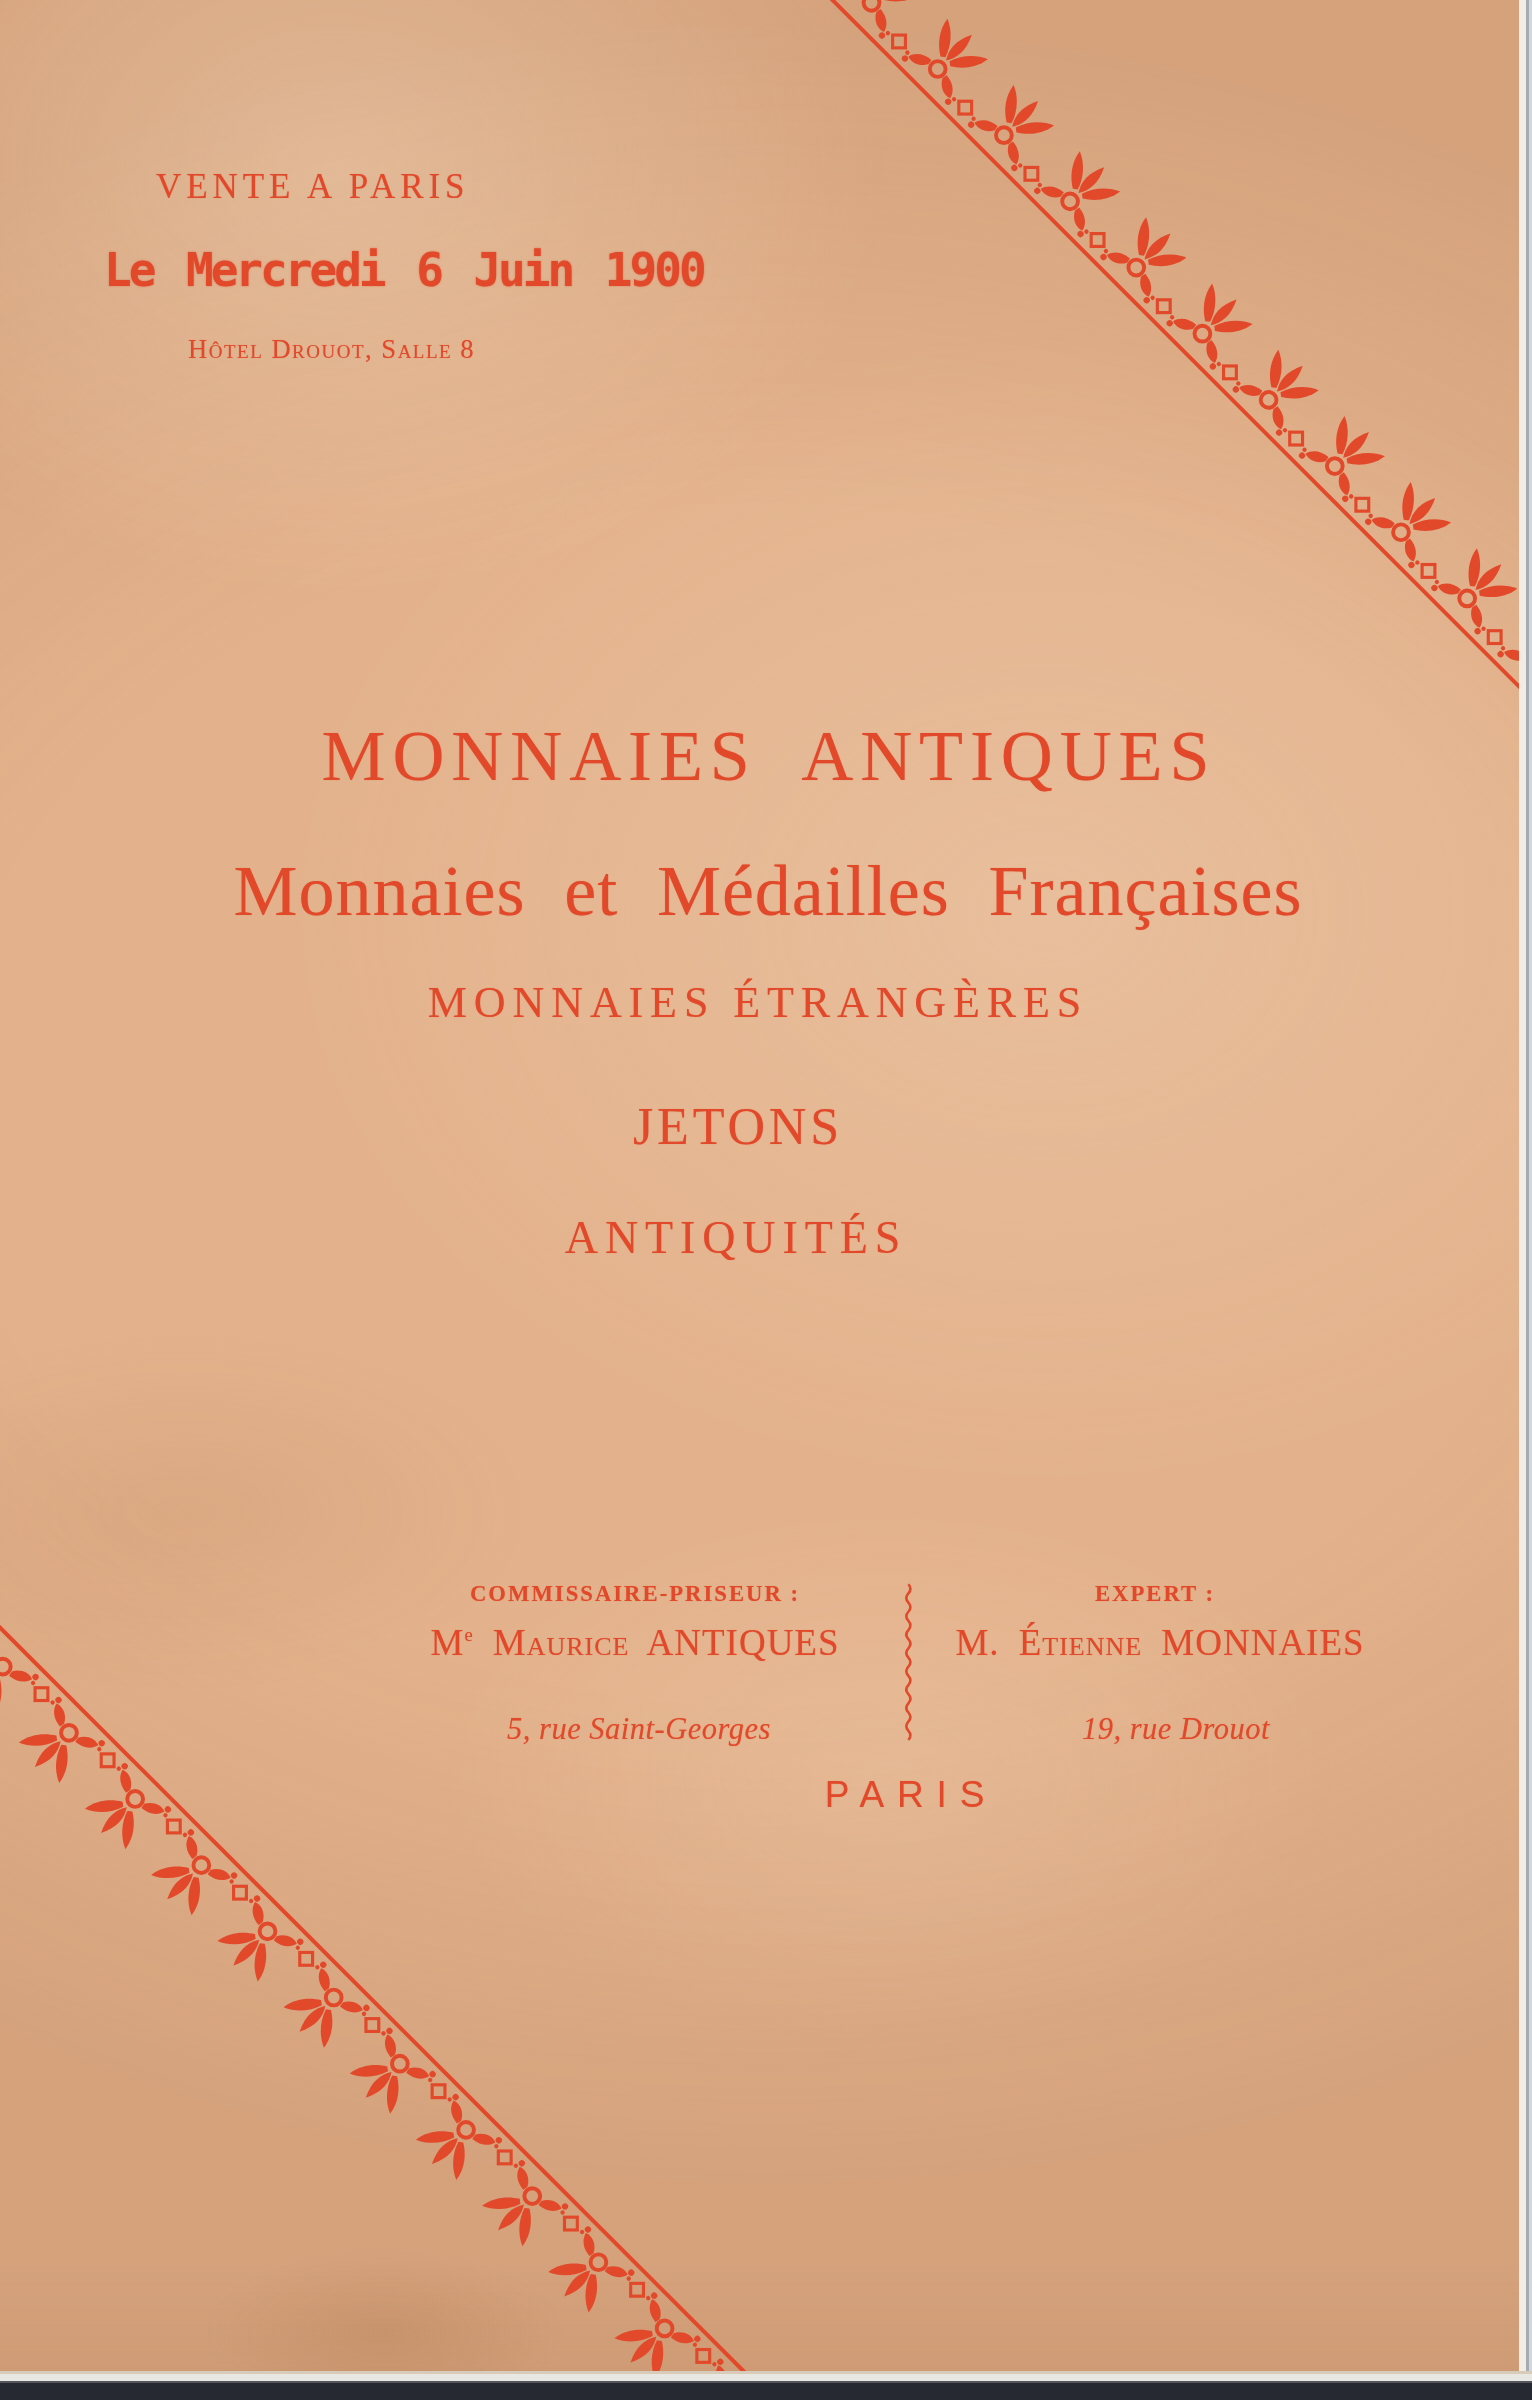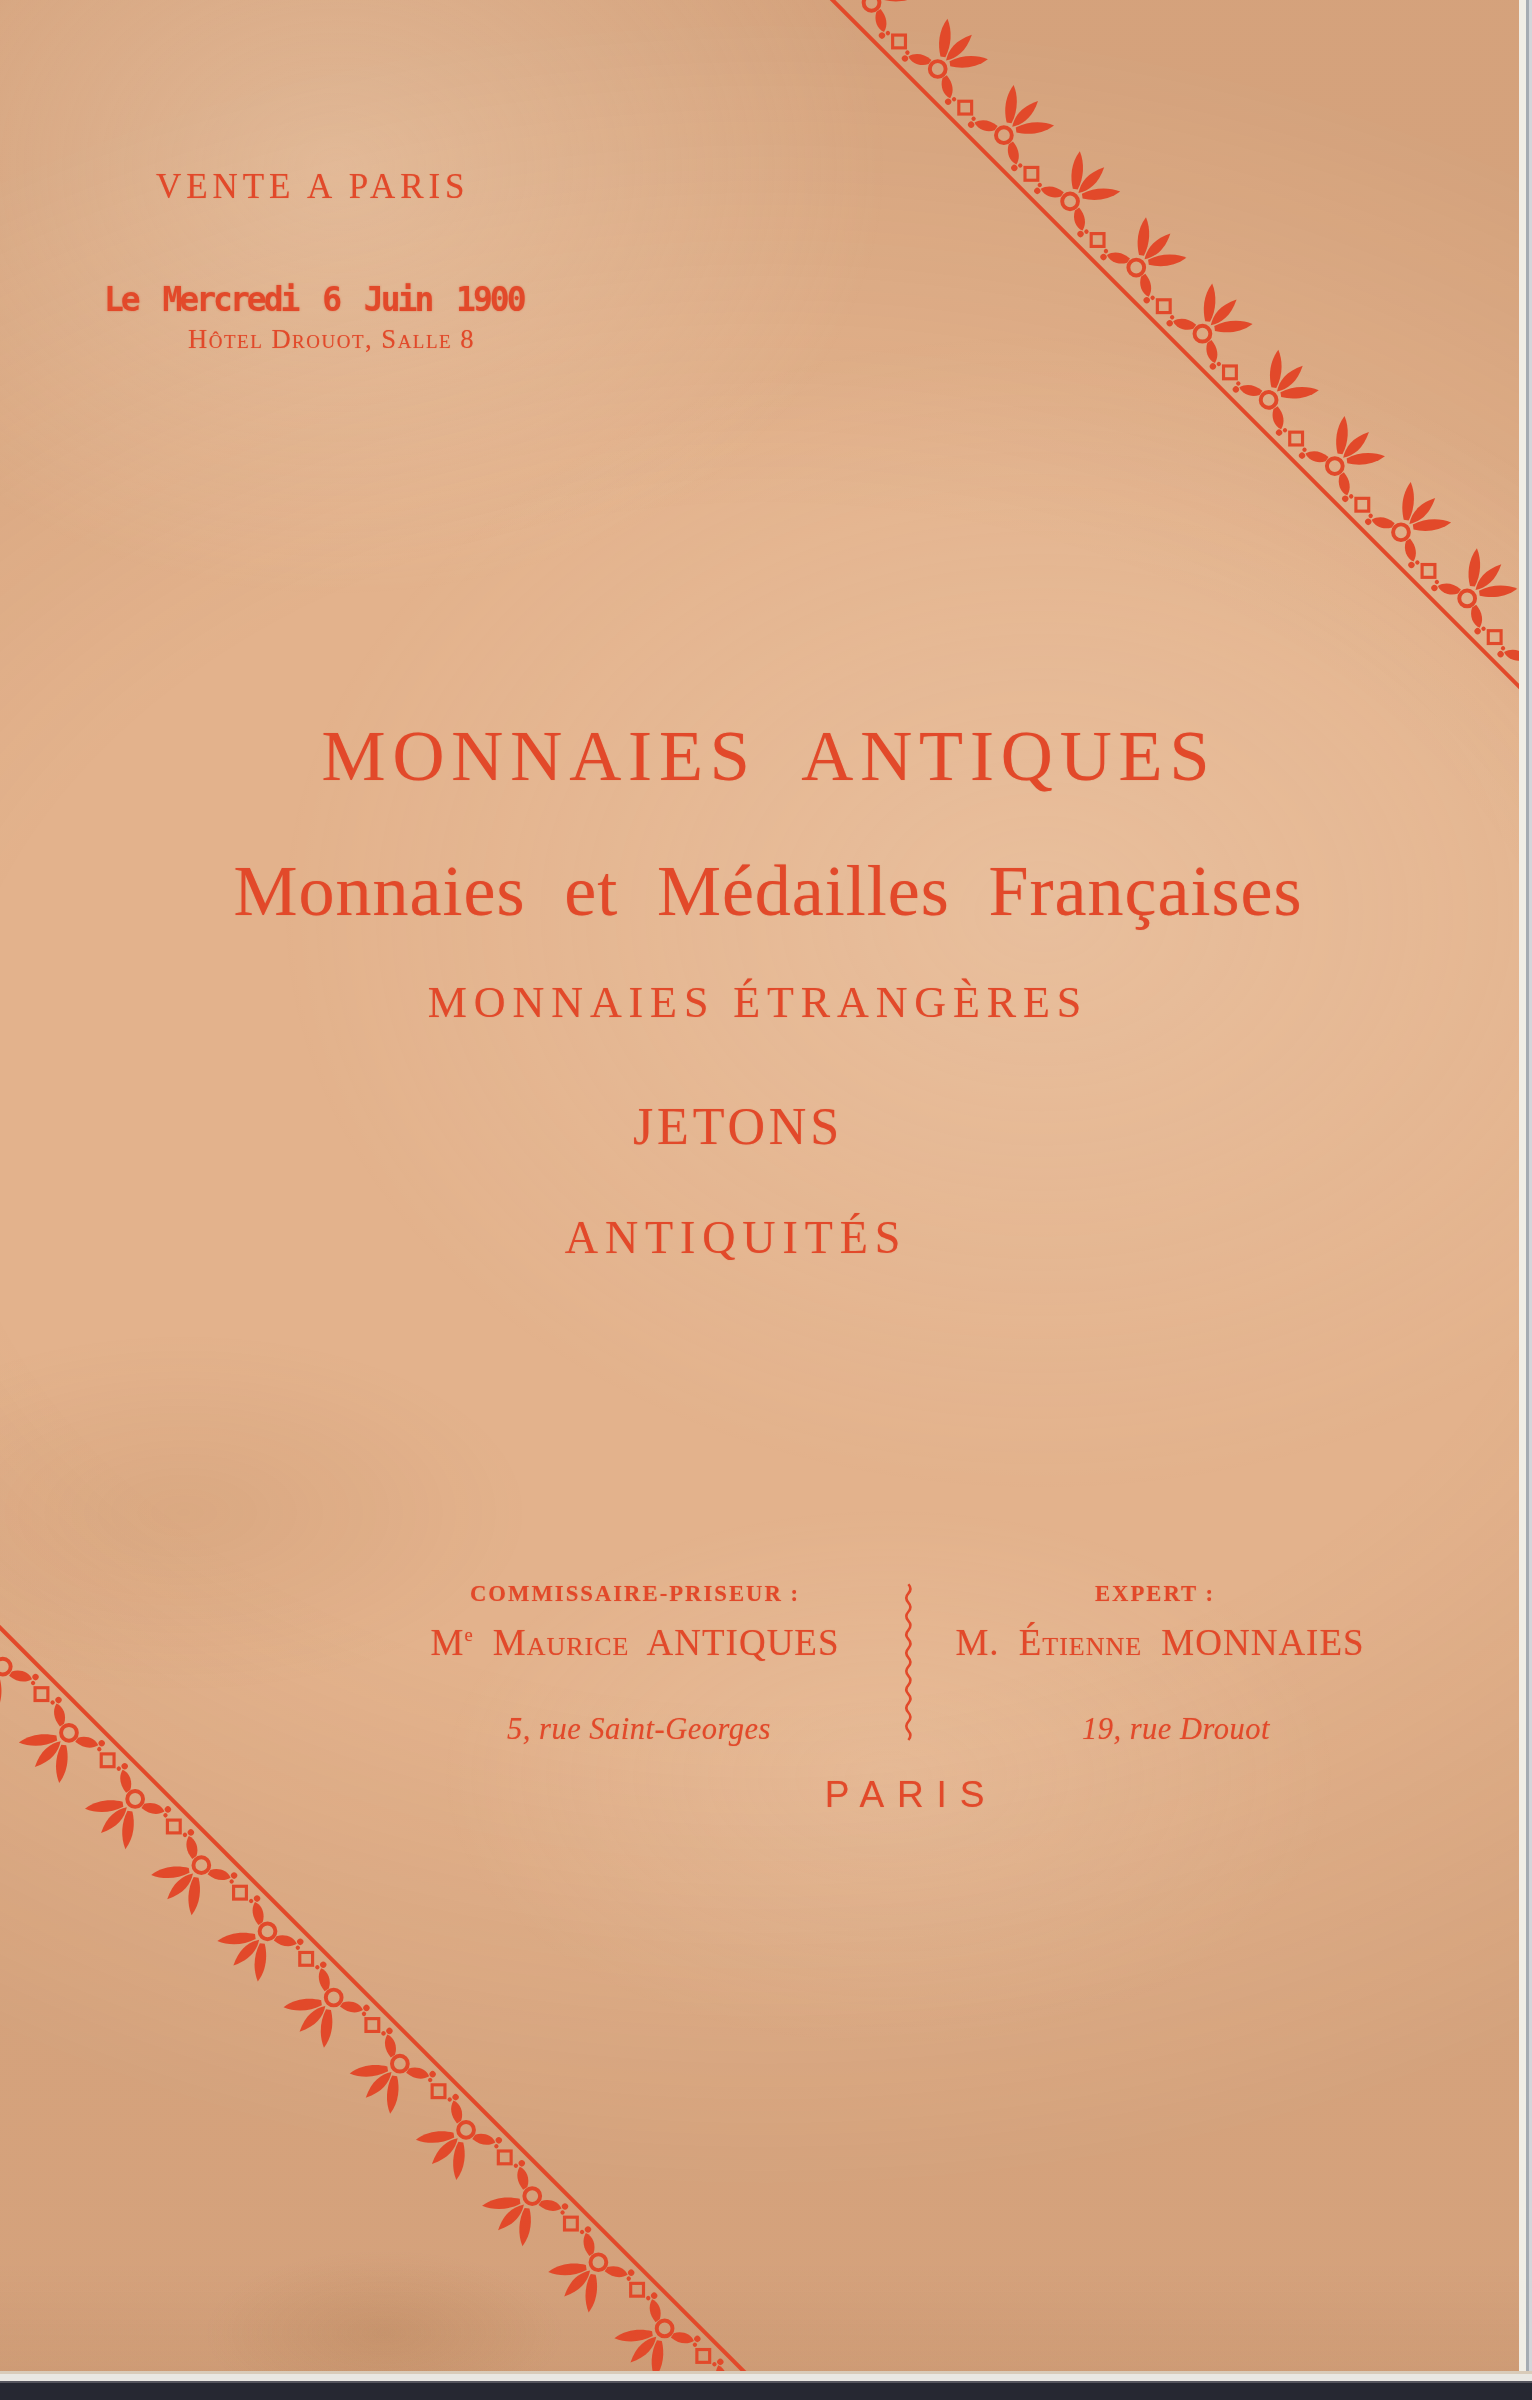--- a/index.html
+++ b/index.html
@@ -16,23 +16,23 @@
       radial-gradient(ellipse 493px 256px at 12% 63%, rgba(140,85,40,.10), transparent 70%),
       linear-gradient(to top, rgba(130,80,45,.10), transparent 138px),
       radial-gradient(ellipse 1478px 1084px at 50% 46%, transparent 55%, rgba(135,80,42,.16) 100%);
   }
   .txt{position:absolute;color:var(--ink);line-height:1;white-space:nowrap;
        text-shadow:0 0 1px rgba(215,70,40,.45);}
   .ctr{transform:translateX(-50%);}
   
   .venue{left:156px;top:169px;font-size:35px;letter-spacing:4.9px;}
   .saledate{left:104px;top:247px;font-family:"DejaVu Sans Mono", monospace;font-weight:bold;
-            font-size:33px;letter-spacing:-3px;word-spacing:7.9px;
-            text-shadow:0 0 2px rgba(215,70,40,.55);margin-top:36px;}
-  .location{left:188px;top:326px;font-size:26.6px;letter-spacing:1.5px;font-variant:small-caps;}
+            font-size:46px;letter-spacing:-3px;word-spacing:7.9px;
+            text-shadow:0 0 2px rgba(215,70,40,.55);}
+  .location{left:188px;top:336px;font-size:26.6px;letter-spacing:1.5px;font-variant:small-caps;}
   
   .title-main{left:769px;top:720px;font-size:72px;letter-spacing:6.9px;word-spacing:23.6px;}
   .title-2{left:768px;top:855px;font-size:72px;letter-spacing:1px;word-spacing:19.7px;text-align:center;}
   .title-3{left:758px;top:981px;font-size:44px;letter-spacing:6.9px;}
   .title-4{left:738px;top:1101px;font-size:52px;letter-spacing:3.9px;}
   .title-5{left:736px;top:1215px;font-size:46px;letter-spacing:6.9px;}
   
   .role{font-size:22.7px;font-weight:bold;letter-spacing:2px;}
   .role-l{left:635px;top:1583px;}
   .role-r{left:1155px;top:1583px;}

